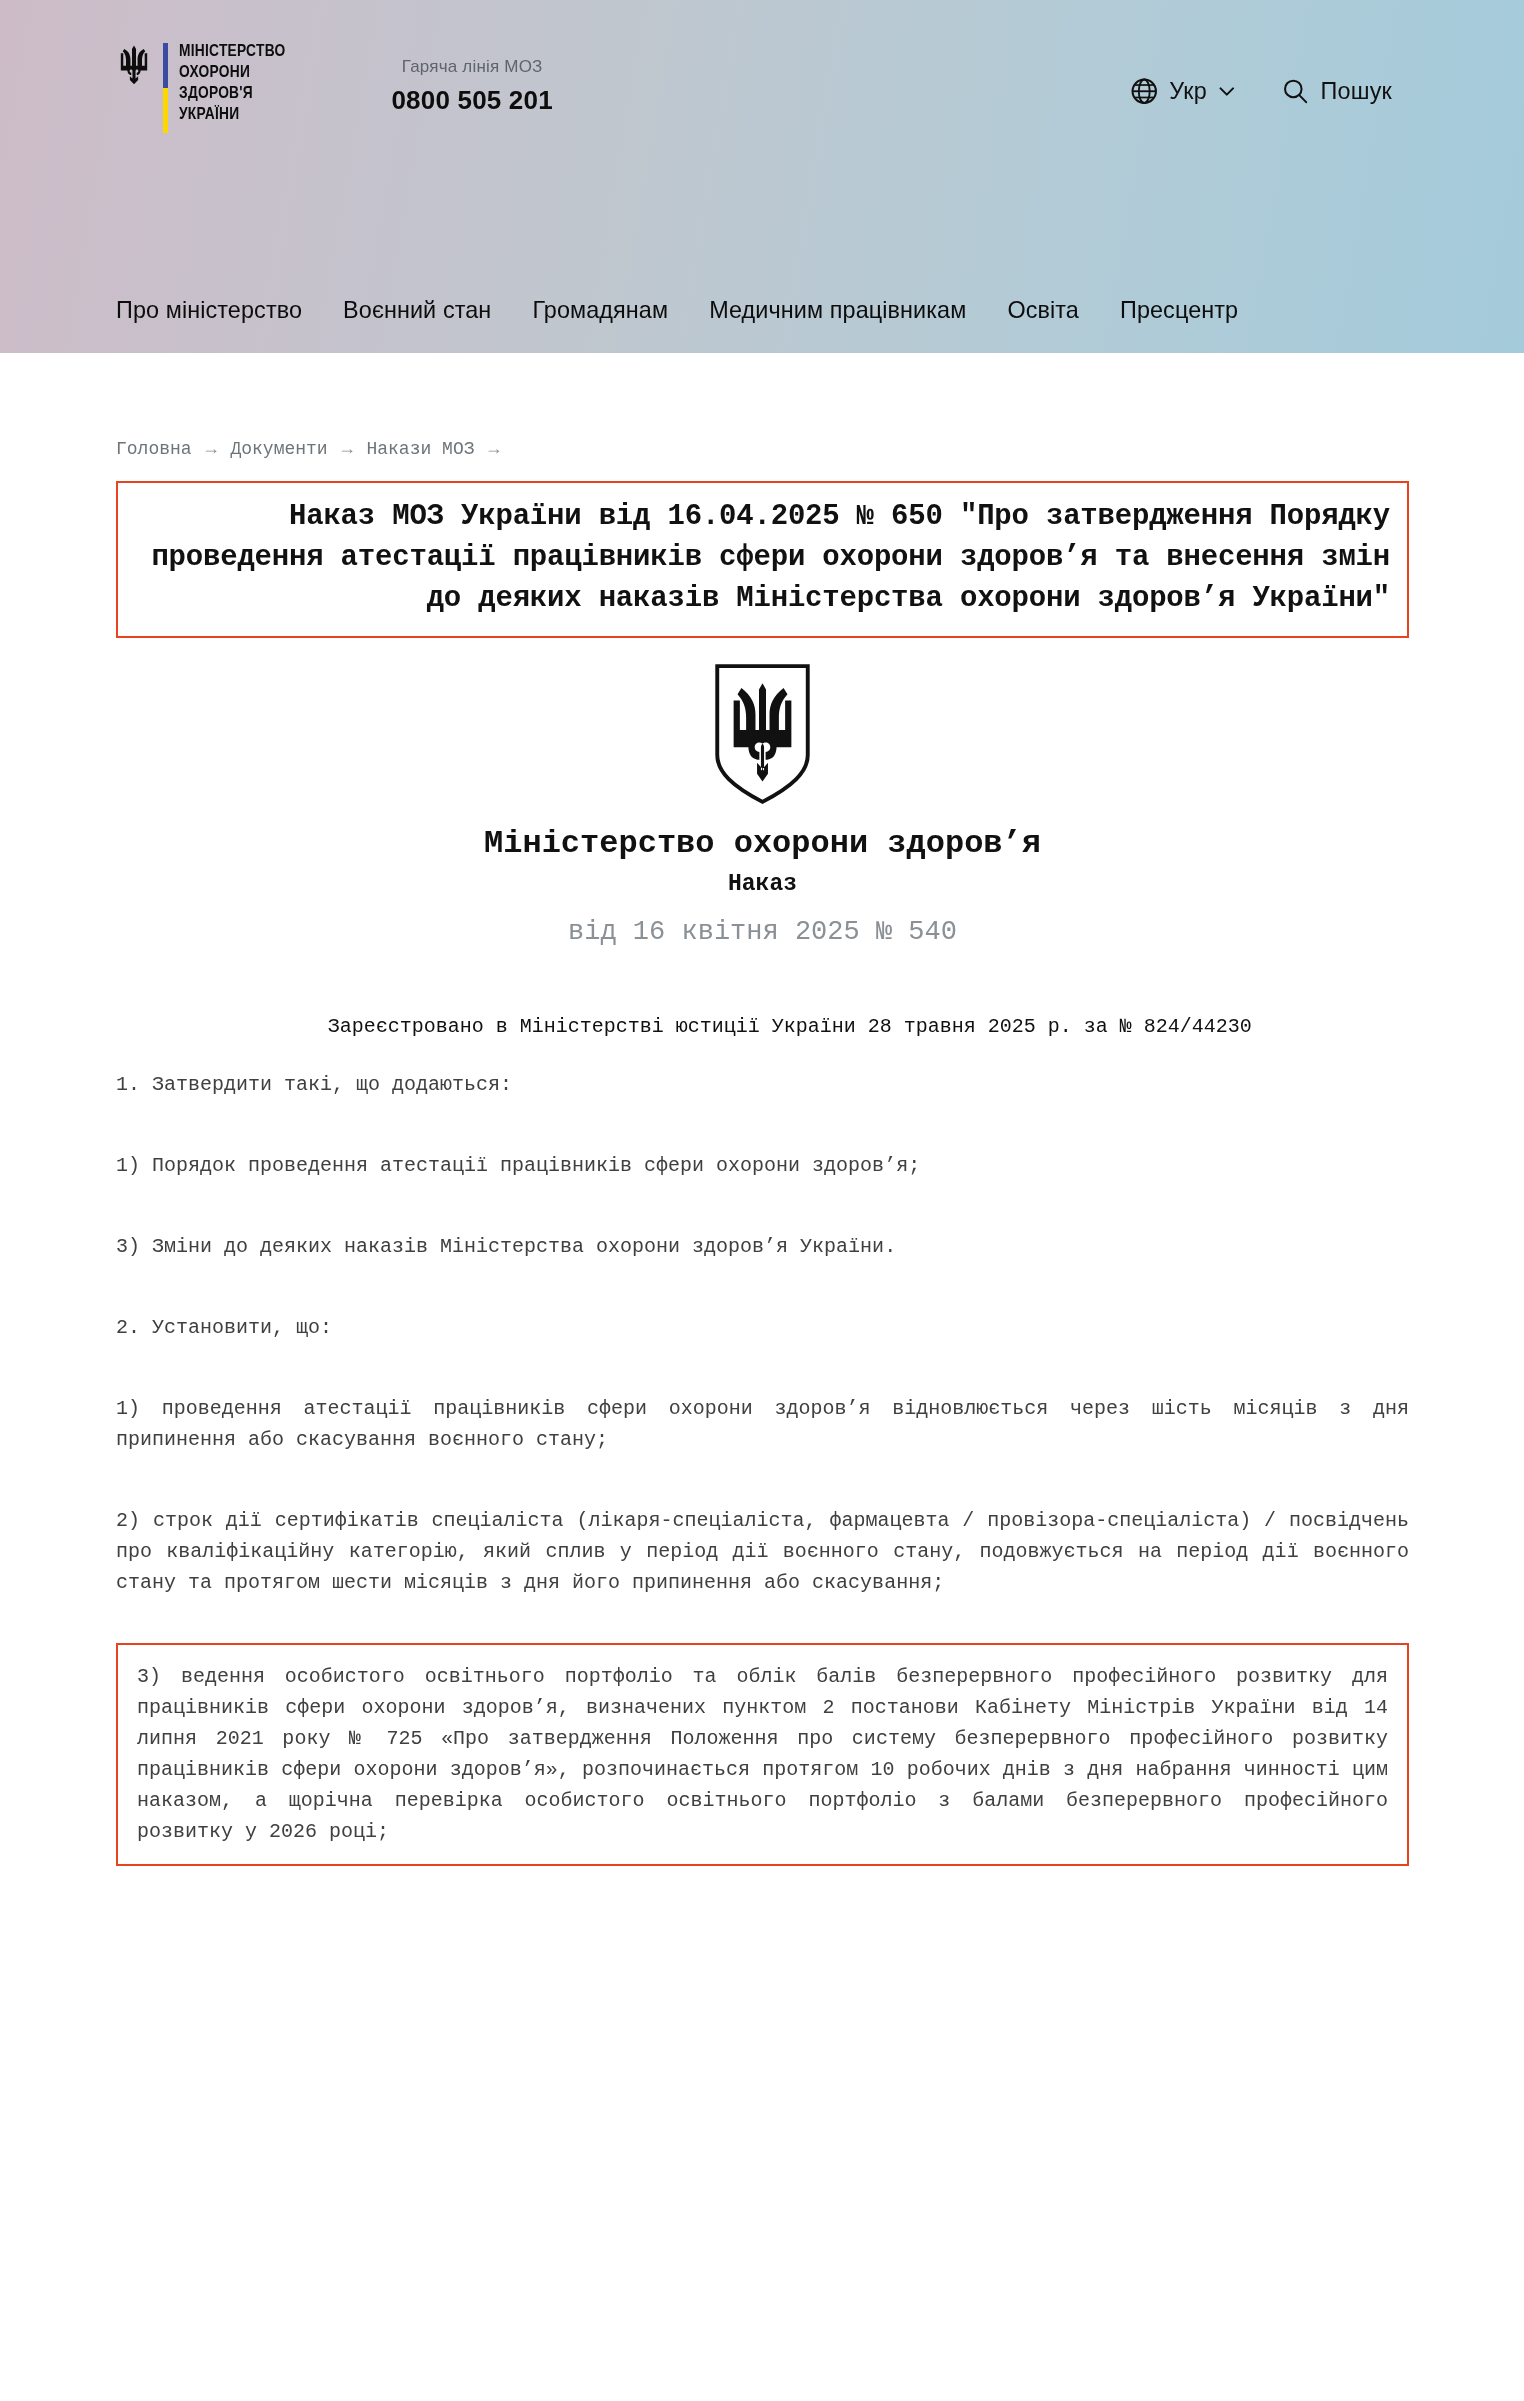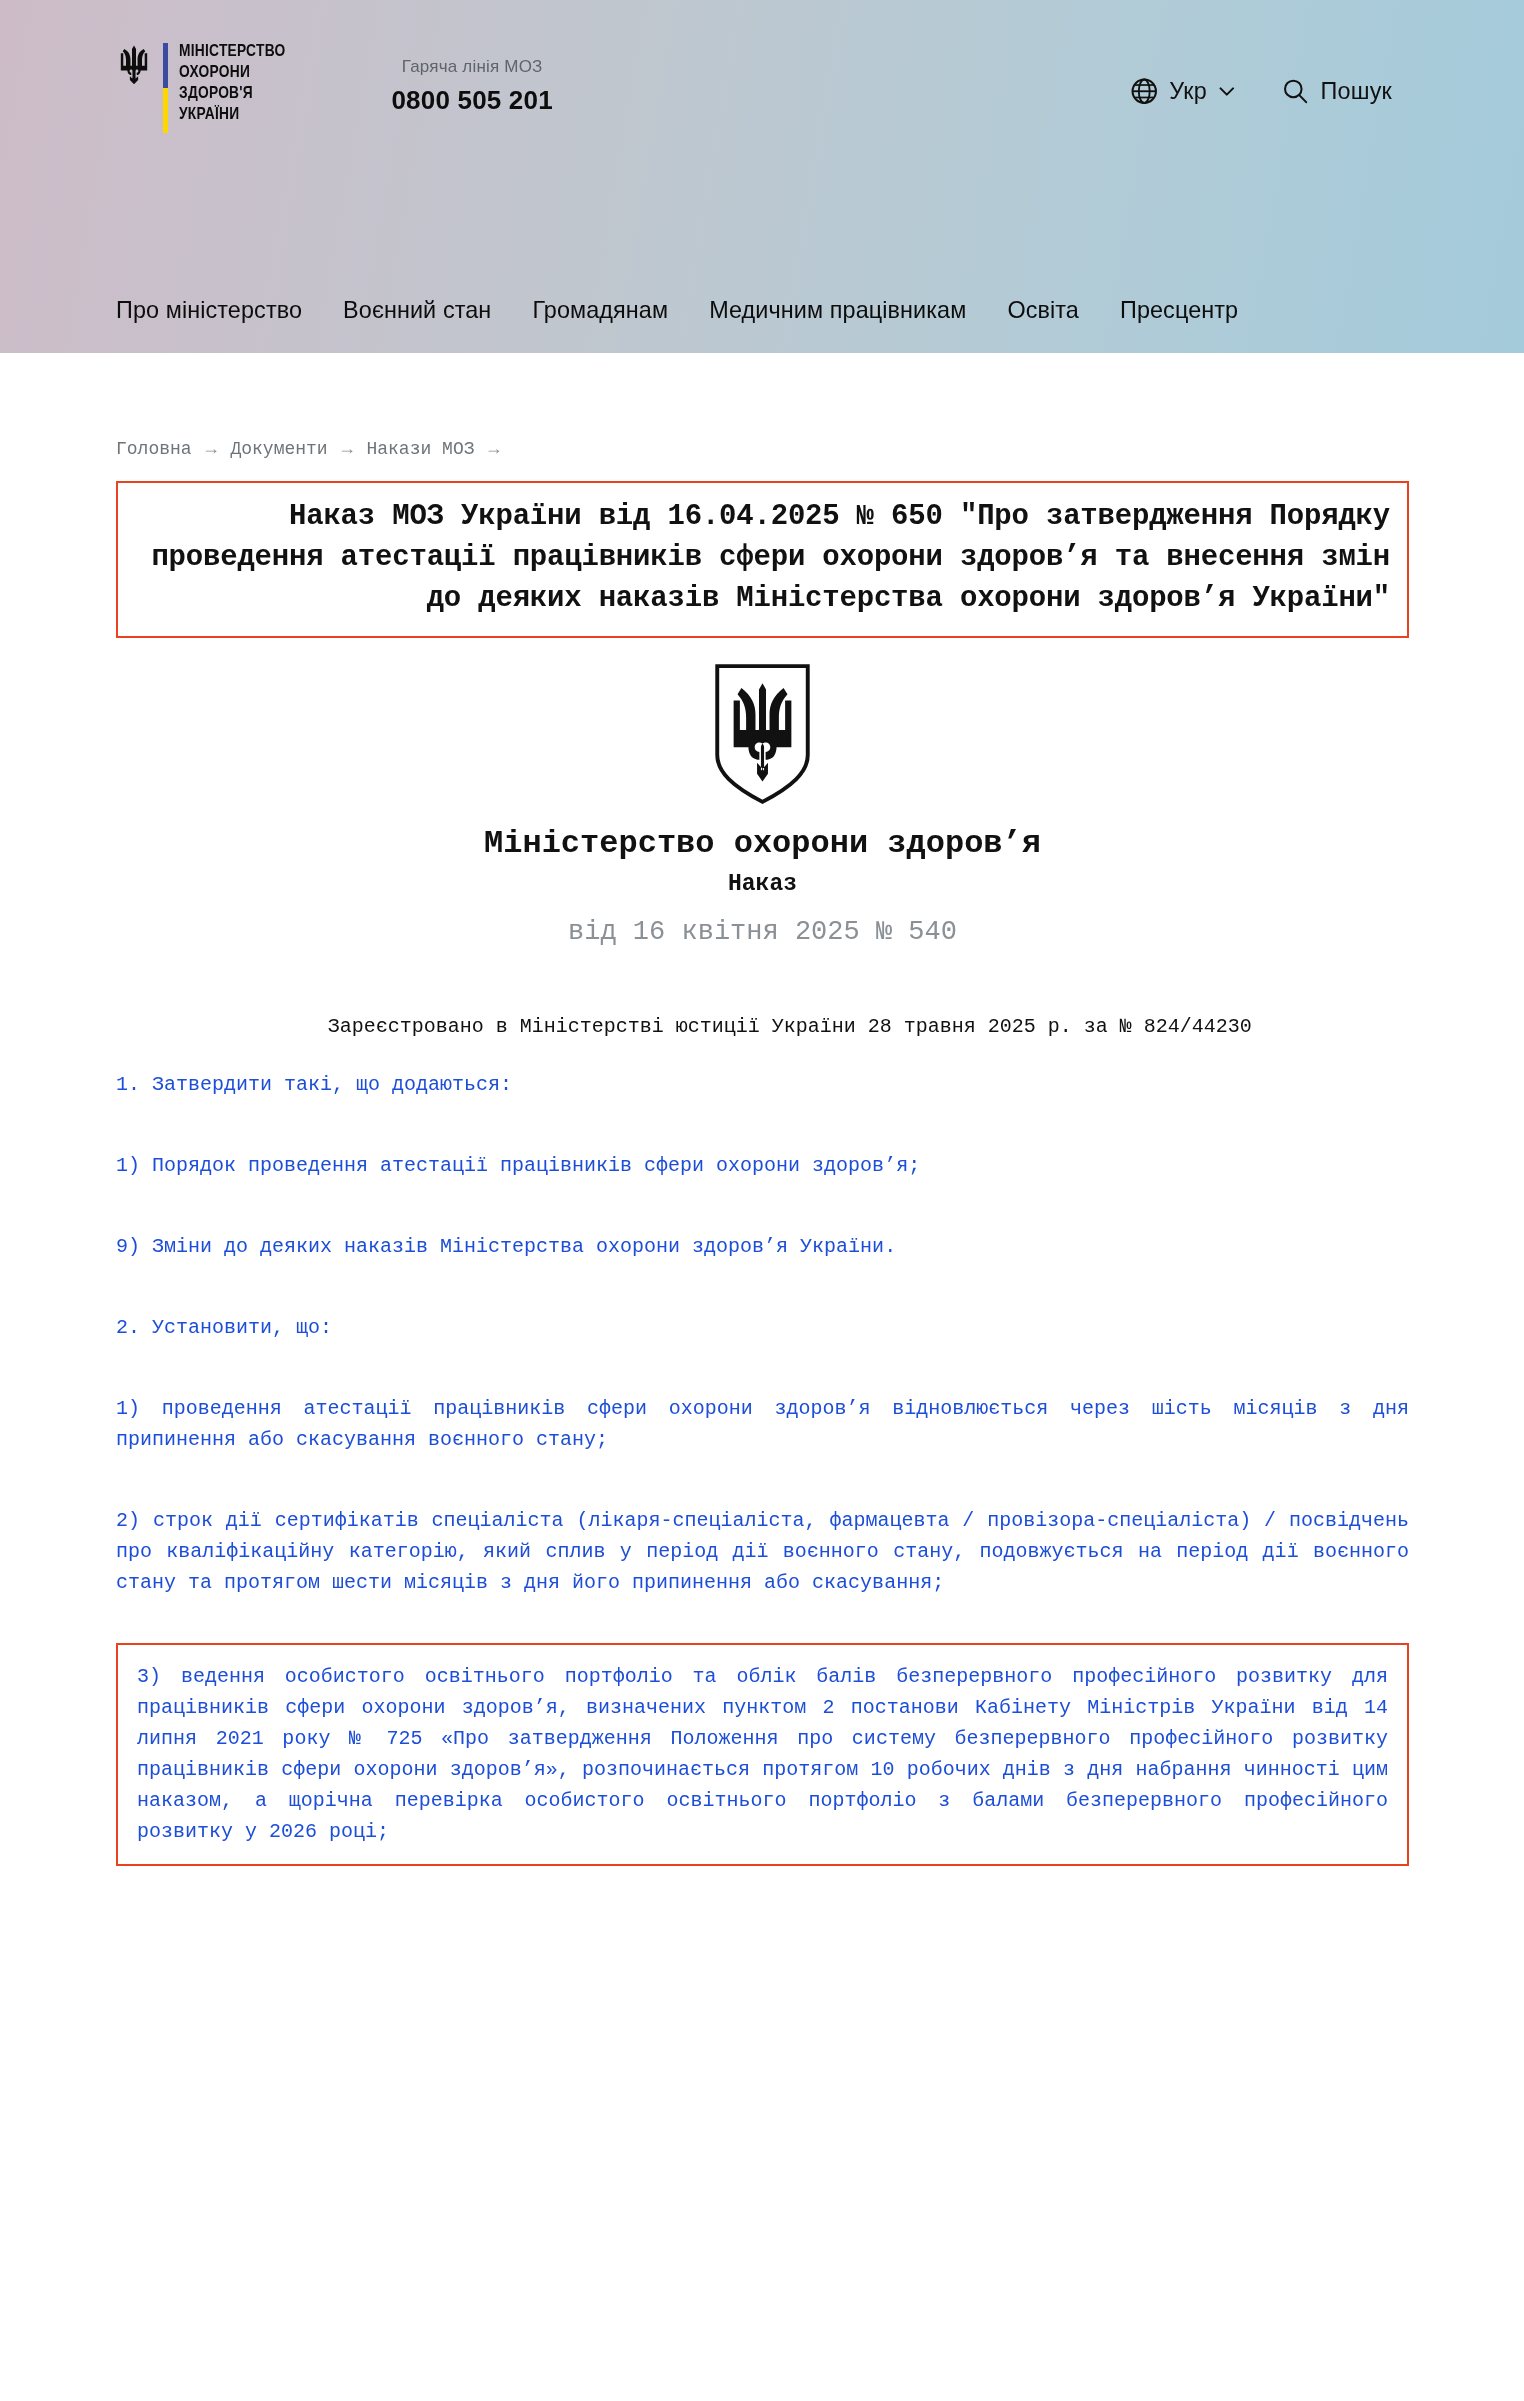--- a/index.html
+++ b/index.html
@@ -217,21 +217,21 @@
     line-height: 30px;
     color: #111111;
     padding-left: 70px;
     padding-right: 15.6px;
   }
 
   .doc-body { margin-top: 26.5px; }
   .doc-p {
     font-size: 20px;
     line-height: 31px;
-    color: #1d4ed8;
+    color: #404040;
     margin: 0 0 50px 0;
   }
   .doc-p.justify { text-align: justify; }
   .doc-p.tight { margin-bottom: 45px; }
 
   .highlight-box {
     border: 2.3px solid #e8421f;
     padding: 15.6px 19px 17px 19px;
     margin-top: 7.8px;
   }
@@ -322,21 +322,21 @@
       <div class="ministry-name">Міністерство охорони здоров’я</div>
       <div class="ministry-doc-type">Наказ</div>
       <div class="ministry-date">від 16 квітня 2025 № 540</div>
     </div>
 
     <div class="registration">Зареєстровано в Міністерстві юстиції України 28 травня 2025 р. за № 824/44230</div>
 
     <div class="doc-body">
       <p class="doc-p">1. Затвердити такі, що додаються:</p>
       <p class="doc-p">1) Порядок проведення атестації працівників сфери охорони здоров’я;</p>
-      <p class="doc-p">9) Зміни до деяких наказів Міністерства охорони здоров’я України.</p>
+      <p class="doc-p">3) Зміни до деяких наказів Міністерства охорони здоров’я України.</p>
       <p class="doc-p">2. Установити, що:</p>
       <p class="doc-p justify">1) проведення атестації працівників сфери охорони здоров’я відновлюється через шість місяців з дня припинення або скасування воєнного стану;</p>
       <p class="doc-p justify tight">2) строк дії сертифікатів спеціаліста (лікаря-спеціаліста, фармацевта / провізора-спеціаліста) / посвідчень про кваліфікаційну категорію, який сплив у період дії воєнного стану, подовжується на період дії воєнного стану та протягом шести місяців з дня його припинення або скасування;</p>
 
       <div class="highlight-box">
         <p class="doc-p justify">3) ведення особистого освітнього портфоліо та облік балів безперервного професійного розвитку для працівників сфери охорони здоров’я, визначених пунктом 2 постанови Кабінету Міністрів України від 14 липня 2021 року № 725 «Про затвердження Положення про систему безперервного професійного розвитку працівників сфери охорони здоров’я», розпочинається протягом 10 робочих днів з дня набрання чинності цим наказом, а щорічна перевірка особистого освітнього портфоліо з балами безперервного професійного розвитку у 2026 році;</p>
       </div>
     </div>
 
   </div>

